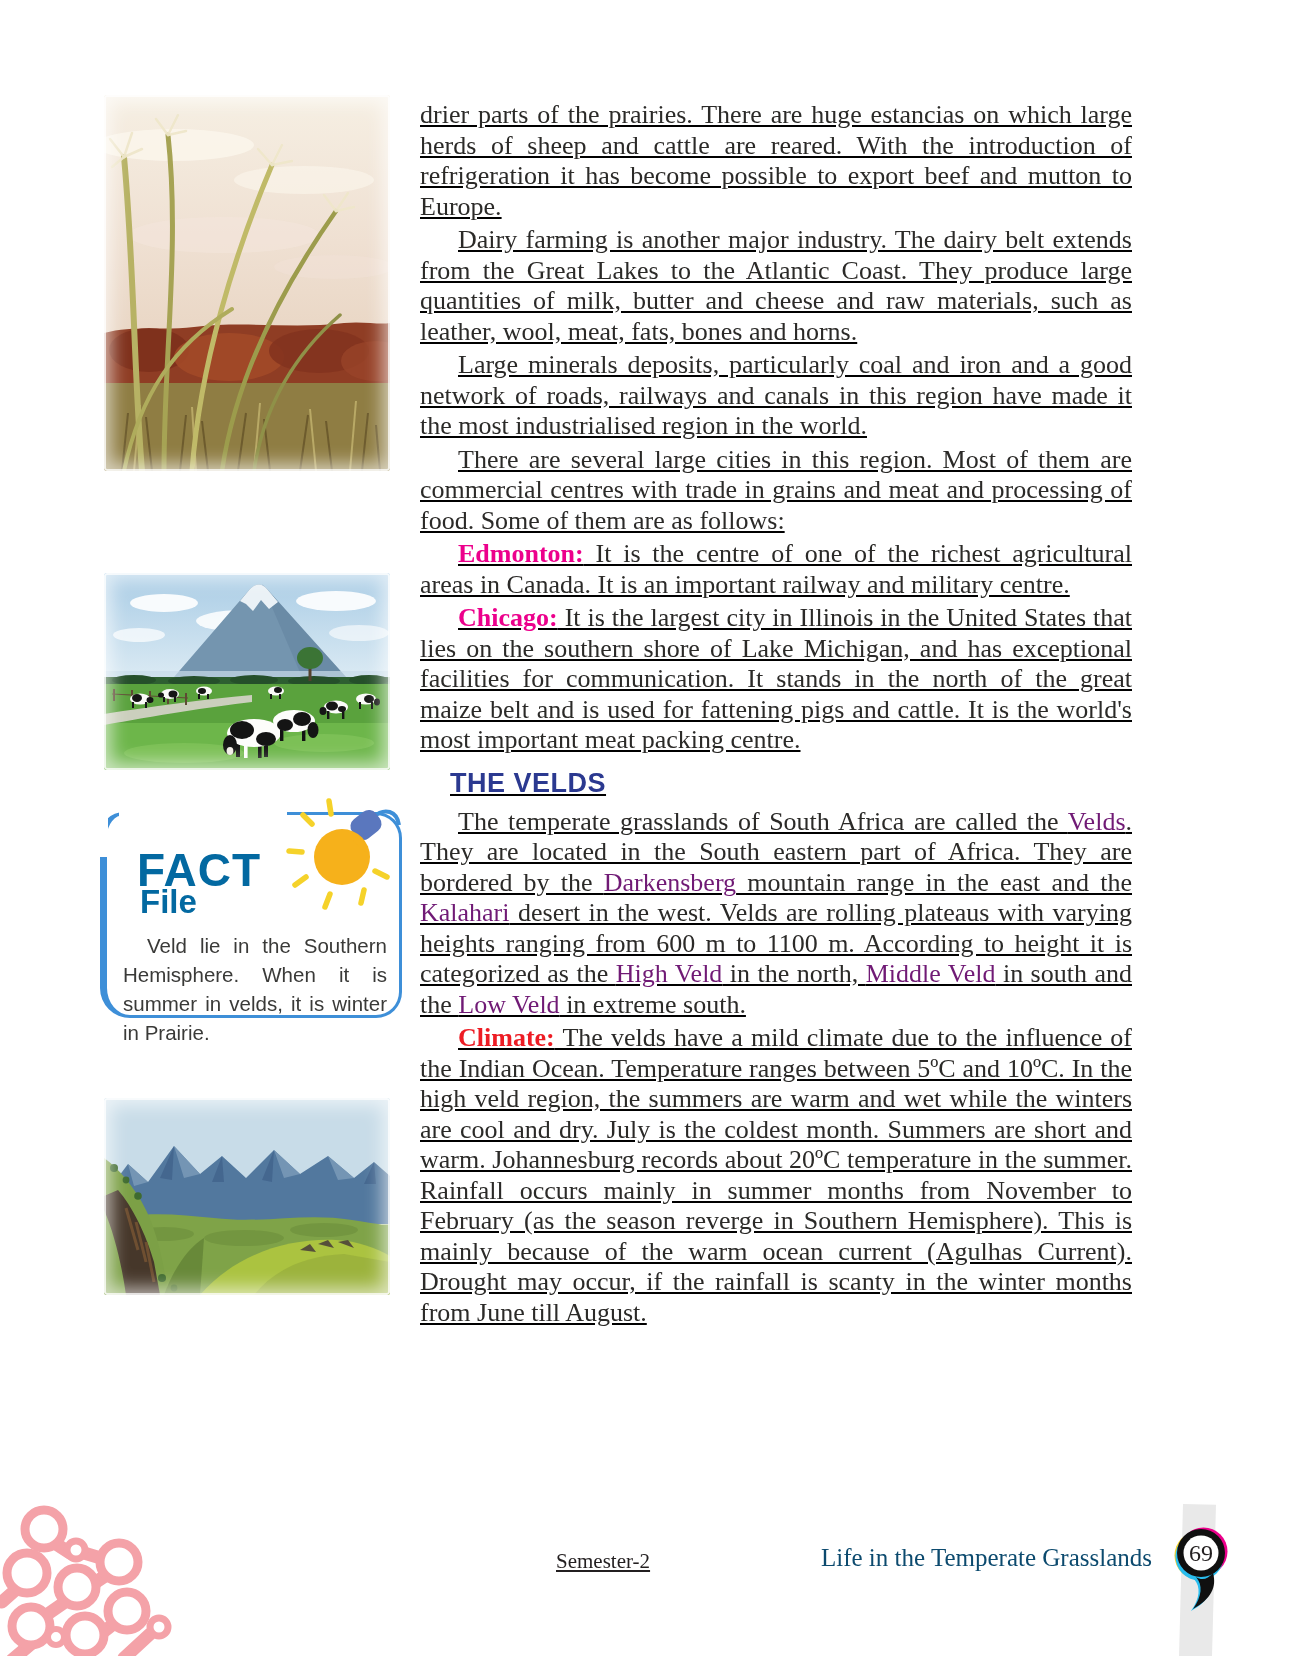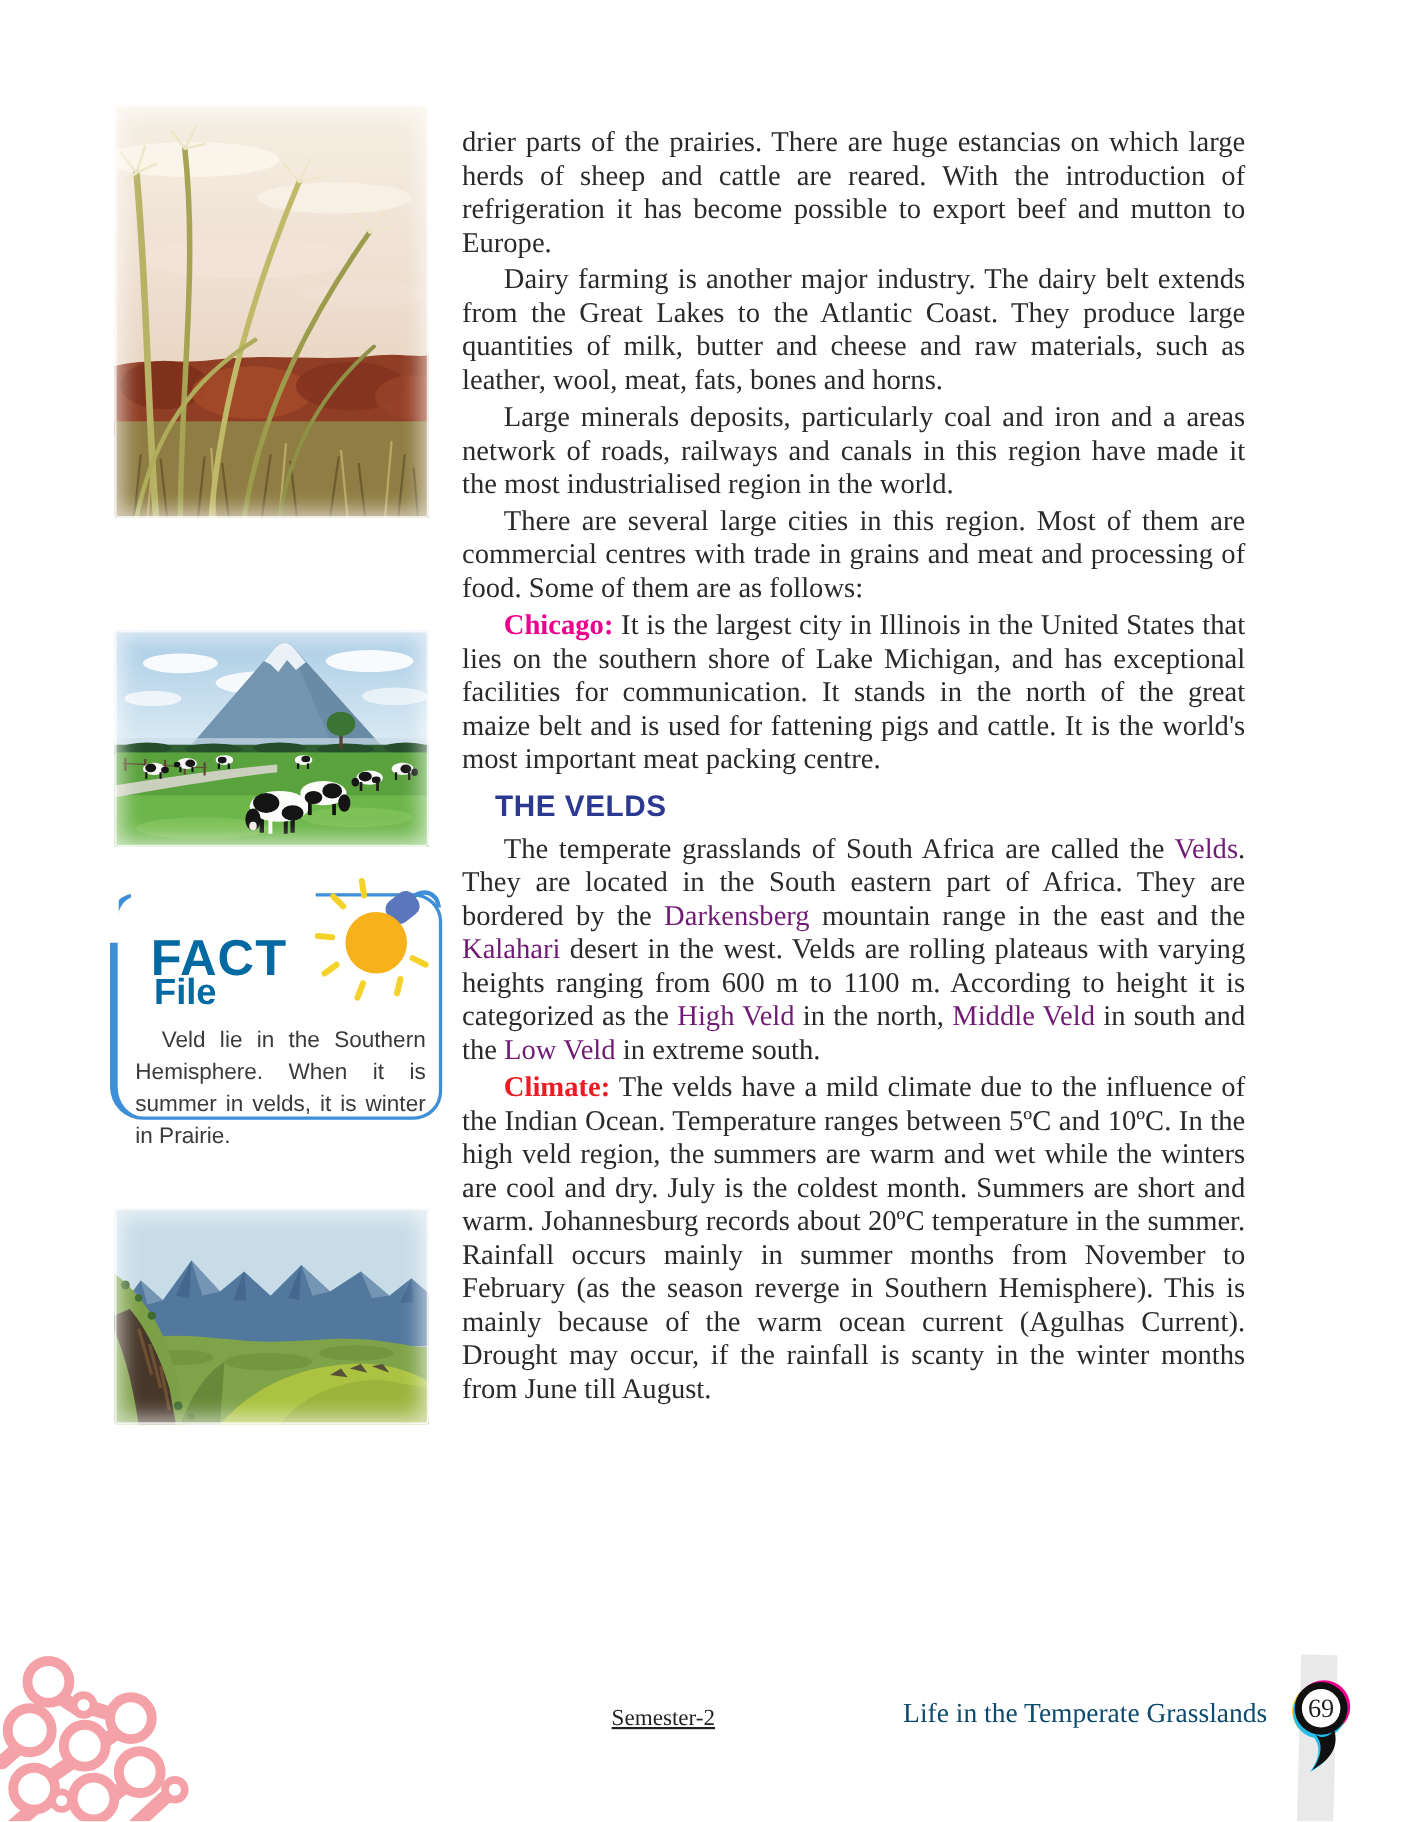--- a/index.html
+++ b/index.html
@@ -2,21 +2,21 @@
 <html><head>
 <meta charset="utf-8">
 <style>
   html,body { margin:0; padding:0; background:#ffffff; }
   .page {
     position:relative; width:1296px; height:1656px; background:#ffffff;
     font-family:"Liberation Serif", serif; overflow:hidden;
   }
 
   
-  .article { position:absolute; left:420px; top:114px; width:712px; }
+  .article { position:absolute; left:420px; top:100px; width:712px;text-decoration:underline; }
   .para { margin:0 0 3px 0; font-size:26px; line-height:30.5px; text-align:justify; color:#2B2A28; }
   .para.indent { text-indent:38px; }
   .seg-body { color:#2B2A28; }
   .seg-magenta { color:#701a75; }
   .seg-magenta-bold { color:#EC008C; font-weight:bold; }
   .seg-red-bold { color:#ED1C24; font-weight:bold;margin-top:24px; }
   .velds-heading {
     margin:12px 0 8px 30px; font-family:"Liberation Sans", sans-serif;
     font-size:27px; font-weight:800; color:#2B3990; letter-spacing:.5px;
   }
@@ -310,22 +310,23 @@
         <rect x="82" y="20" width="30" height="24" rx="9" fill="#5A77BE"></rect>
       </g>
       <circle cx="73" cy="64" r="28" fill="#F6B11B"></circle>
       <path d="M88,42 C95,47 100,54 100,62 L84,48 Z" fill="#F6B11B"></path>
     </svg>
   </div>
 
   <div class="article" id="article-body">
       <p class="para"><span class="seg-body">drier parts of the prairies. There are huge estancias on which large herds of sheep and cattle are reared. With the introduction of refrigeration it has become possible to export beef and mutton to Europe.</span></p>
       <p class="para indent"><span class="seg-body">Dairy farming is another major industry. The dairy belt extends from the Great Lakes to the Atlantic Coast. They produce large quantities of milk, butter and cheese and raw materials, such as leather, wool, meat, fats, bones and horns.</span></p>
-      <p class="para indent"><span class="seg-body">Large minerals deposits, particularly coal and iron and a areas network of roads, railways and canals in this region have made it the most industrialised region in the world.</span></p>
+      <p class="para indent"><span class="seg-body">Large minerals deposits, particularly coal and iron and a good network of roads, railways and canals in this region have made it the most industrialised region in the world.</span></p>
       <p class="para indent"><span class="seg-body">There are several large cities in this region. Most of them are commercial centres with trade in grains and meat and processing of food. Some of them are as follows:</span></p>
+      <p class="para indent"><span class="seg-magenta-bold">Edmonton:</span><span class="seg-body"> It is the centre of one of the richest agricultural areas in Canada. It is an important railway and military centre.</span></p>
       <p class="para indent"><span class="seg-magenta-bold">Chicago:</span><span class="seg-body"> It is the largest city in Illinois in the United States that lies on the southern shore of Lake Michigan, and has exceptional facilities for communication. It stands in the north of the great maize belt and is used for fattening pigs and cattle. It is the world's most important meat packing centre.</span></p>
       <h3 class="velds-heading">THE VELDS</h3>
       <p class="para indent"><span class="seg-body">The temperate grasslands of South Africa are called the </span><span class="seg-magenta">Velds</span><span class="seg-body">. They are located in the South eastern part of Africa. They are bordered by the </span><span class="seg-magenta">Darkensberg</span><span class="seg-body"> mountain range in the east and the </span><span class="seg-magenta">Kalahari</span><span class="seg-body"> desert in the west. Velds are rolling plateaus with varying heights ranging from 600 m to 1100 m. According to height it is categorized as the </span><span class="seg-magenta">High Veld</span><span class="seg-body"> in the north, </span><span class="seg-magenta">Middle Veld</span><span class="seg-body"> in south and the </span><span class="seg-magenta">Low Veld</span><span class="seg-body"> in extreme south.</span></p>
       <p class="para indent"><span class="seg-red-bold">Climate:</span><span class="seg-body"> The velds have a mild climate due to the influence of the Indian Ocean. Temperature ranges between 5ºC and 10ºC. In the high veld region, the summers are warm and wet while the winters are cool and dry. July is the coldest month. Summers are short and warm. Johannesburg records about 20ºC temperature in the summer. Rainfall occurs mainly in summer months from November to February (as the season reverge in Southern Hemisphere). This is mainly because of the warm ocean current (Agulhas Current). Drought may occur, if the rainfall is scanty in the winter months from June till August.</span></p>
     </div>
 
   <div class="gray-band"></div>
   <div class="footer-left">Semester-2</div>
   <div class="footer-right">Life in the Temperate Grasslands</div>
 

